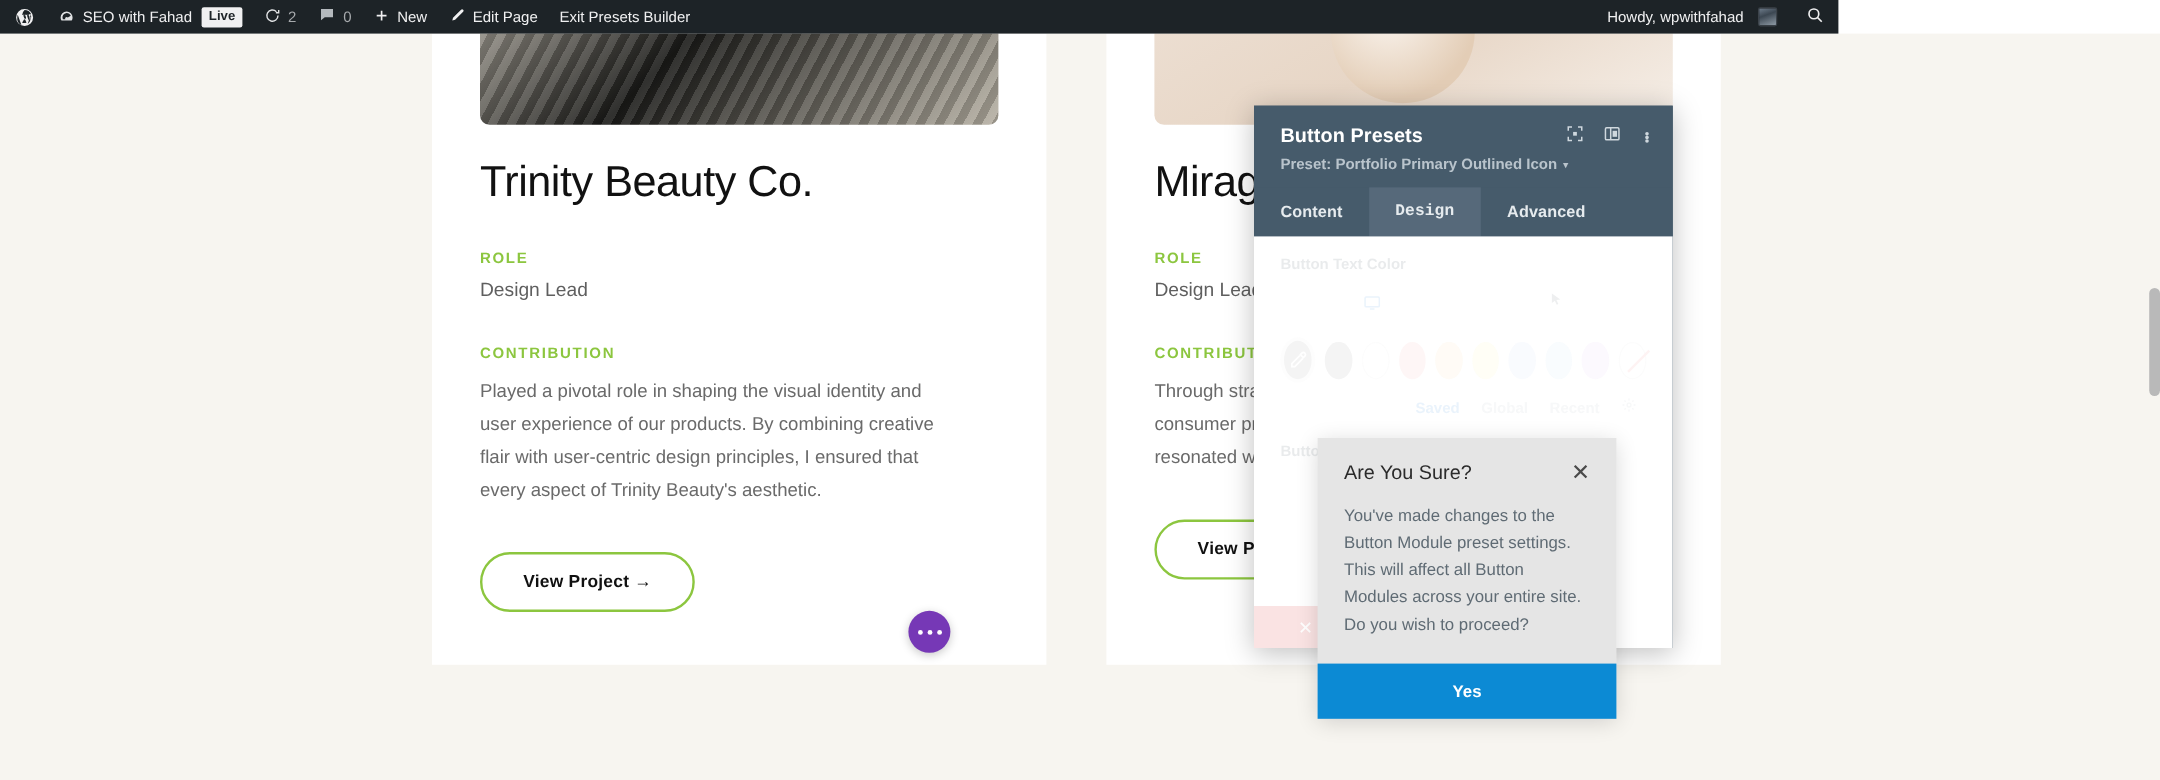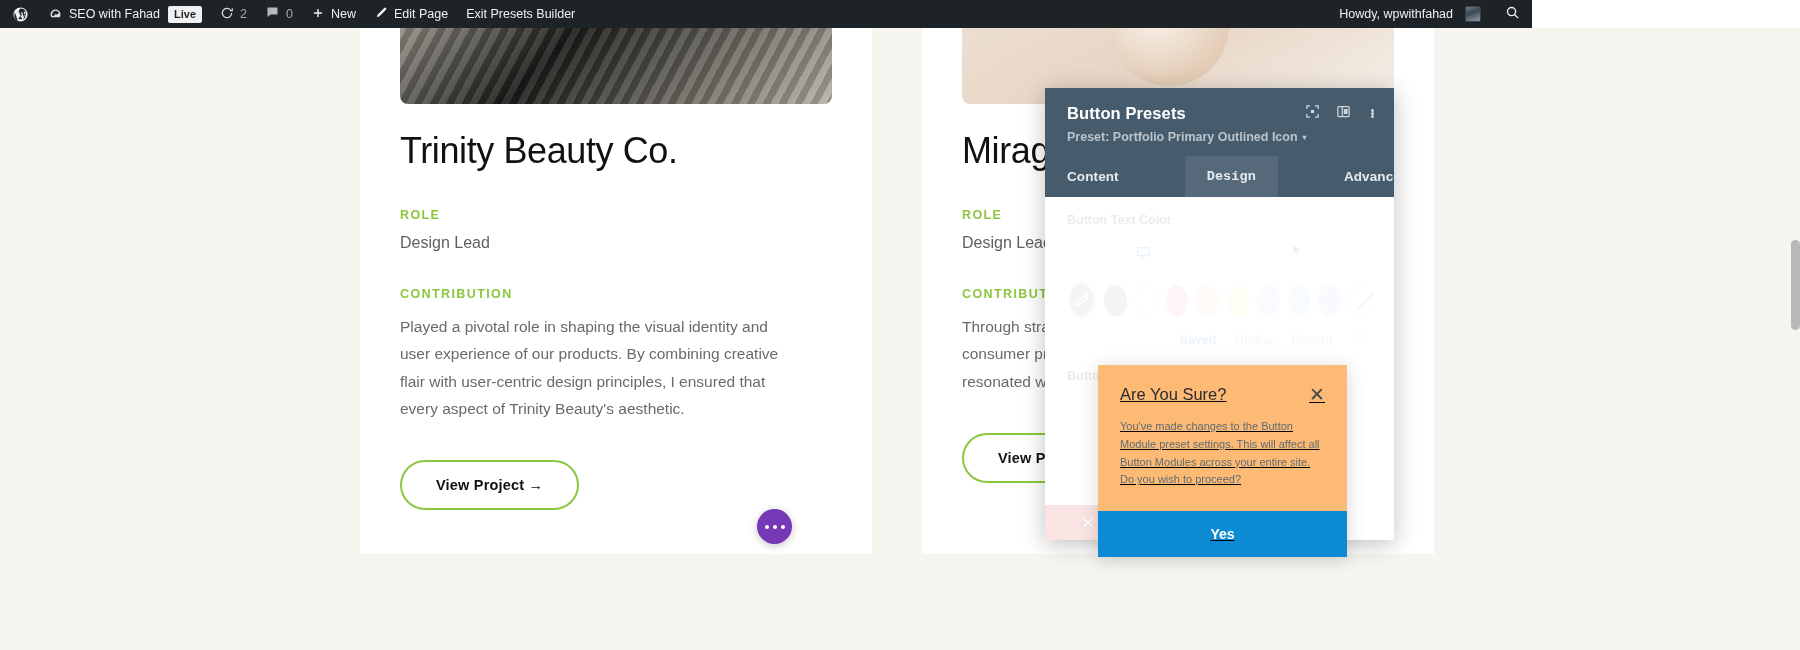--- a/index.html
+++ b/index.html
@@ -124,21 +124,21 @@
   }
   .dm-caret { font-size: 8px; color: #b9c4cc; }
   .dm-head-icons {
     position: absolute; right: 16px; top: 16px;
     display: flex; align-items: center; gap: 16px;
   }
   .dm-head-icons span { cursor: pointer; display: block; color: #cfd8de; }
   .kebab { display: flex; flex-direction: column; gap: 2.5px; align-items: center; padding: 2px 4px; }
   .kebab i { width: 3px; height: 3px; border-radius: 50%; background: #cfd8de; display: block; }
 
-  .dm-tabs { display: flex; background: #465b6b; gap: 44px; }
+  .dm-tabs { display: flex; background: #465b6b; }
   .dm-tab {
     padding: 13px 22px 13px 22px; font-size: 13.5px; font-weight: 700;
     color: #e6ebee; cursor: pointer; letter-spacing: .1px;
   }
   .dm-tab.active { background: #56697a; font-family: Liberation Mono, monospace; }
 
   .dm-content { flex: 1; background: #ffffff; position: relative; overflow: hidden; }
   
   .dm-faded { opacity: .10; padding: 16px 22px 0 22px; }
   .field-label { font-size: 12.5px; font-weight: 600; color: #1f3242; }
@@ -166,32 +166,32 @@
     justify-content: flex-end; padding-right: 8px;
   }
   .src { font-size: 12.5px; font-weight: 600; color: #a9b4bd; cursor: pointer; }
   .src.active { color: #2b87da; }
   .dots3 { position: absolute; left: 24px; bottom: 0; color: #9aa5ad; letter-spacing: 2px; }
   .field-label2 { font-size: 12.5px; font-weight: 600; color: #1f3242; margin-top: 20px; }
 
   
   .confirm {
     position: absolute; left: 1098px; top: 365px; width: 249px;
-    background: #fdba74; z-index: 70;
+    background: #e5e5e5; z-index: 70;
     box-shadow: 0 3px 18px rgba(0,0,0,.16);
-    display: flex; flex-direction: column; text-decoration: underline;
+    display: flex; flex-direction: column;
   }
   .cf-head {
     display: flex; align-items: flex-start; justify-content: space-between;
     padding: 20px 20px 0 22px;
   }
   .cf-title { font-size: 16.5px; font-weight: 400; color: #2b2b2b; }
   .cf-close { font-size: 19px; color: #4a4a4a; cursor: pointer; line-height: 1; padding: 0 2px; }
   .cf-body {
-    font-size: 11px; line-height: 1.62; color: #5f6b74;
+    font-size: 14px; line-height: 1.62; color: #5f6b74;
     padding: 14px 24px 22px 22px;
   }
   .cf-yes {
     background: #0c8ad4; color: #fff; text-align: center;
     font-size: 14px; font-weight: 700; padding: 15px 0; cursor: pointer;
   }
 
   
   .pink-strip {
     position: absolute; left: 1045px; top: 505px; width: 86px; height: 35px;

